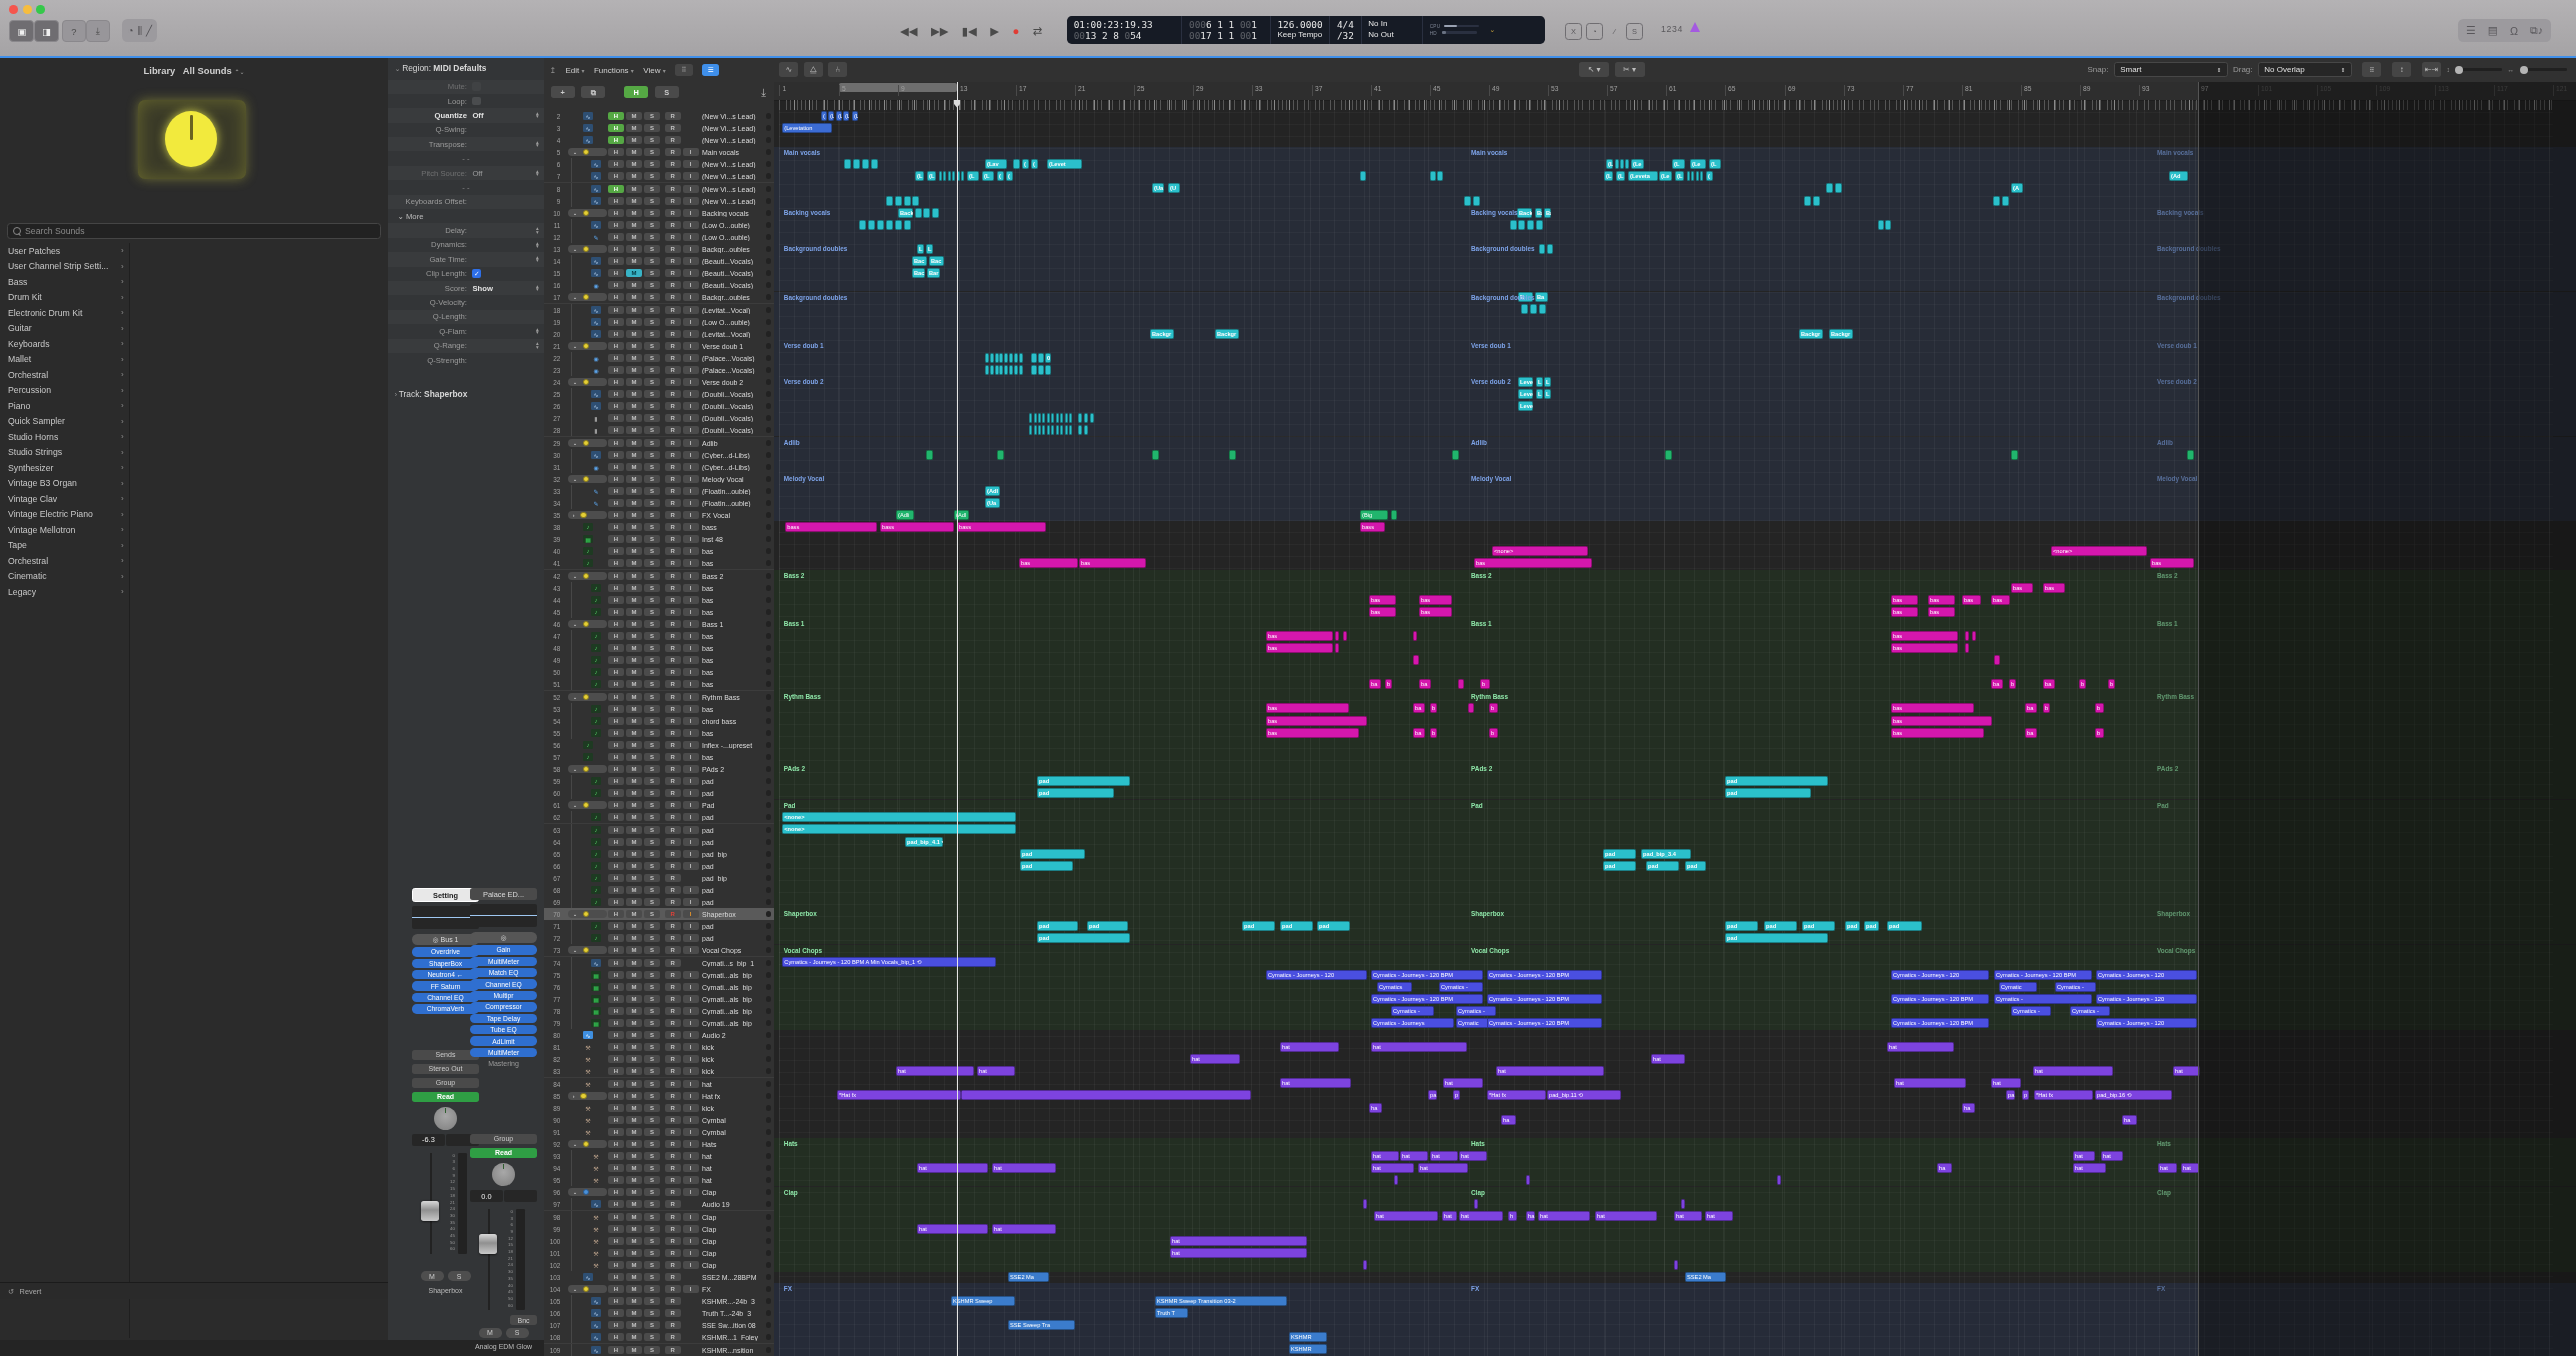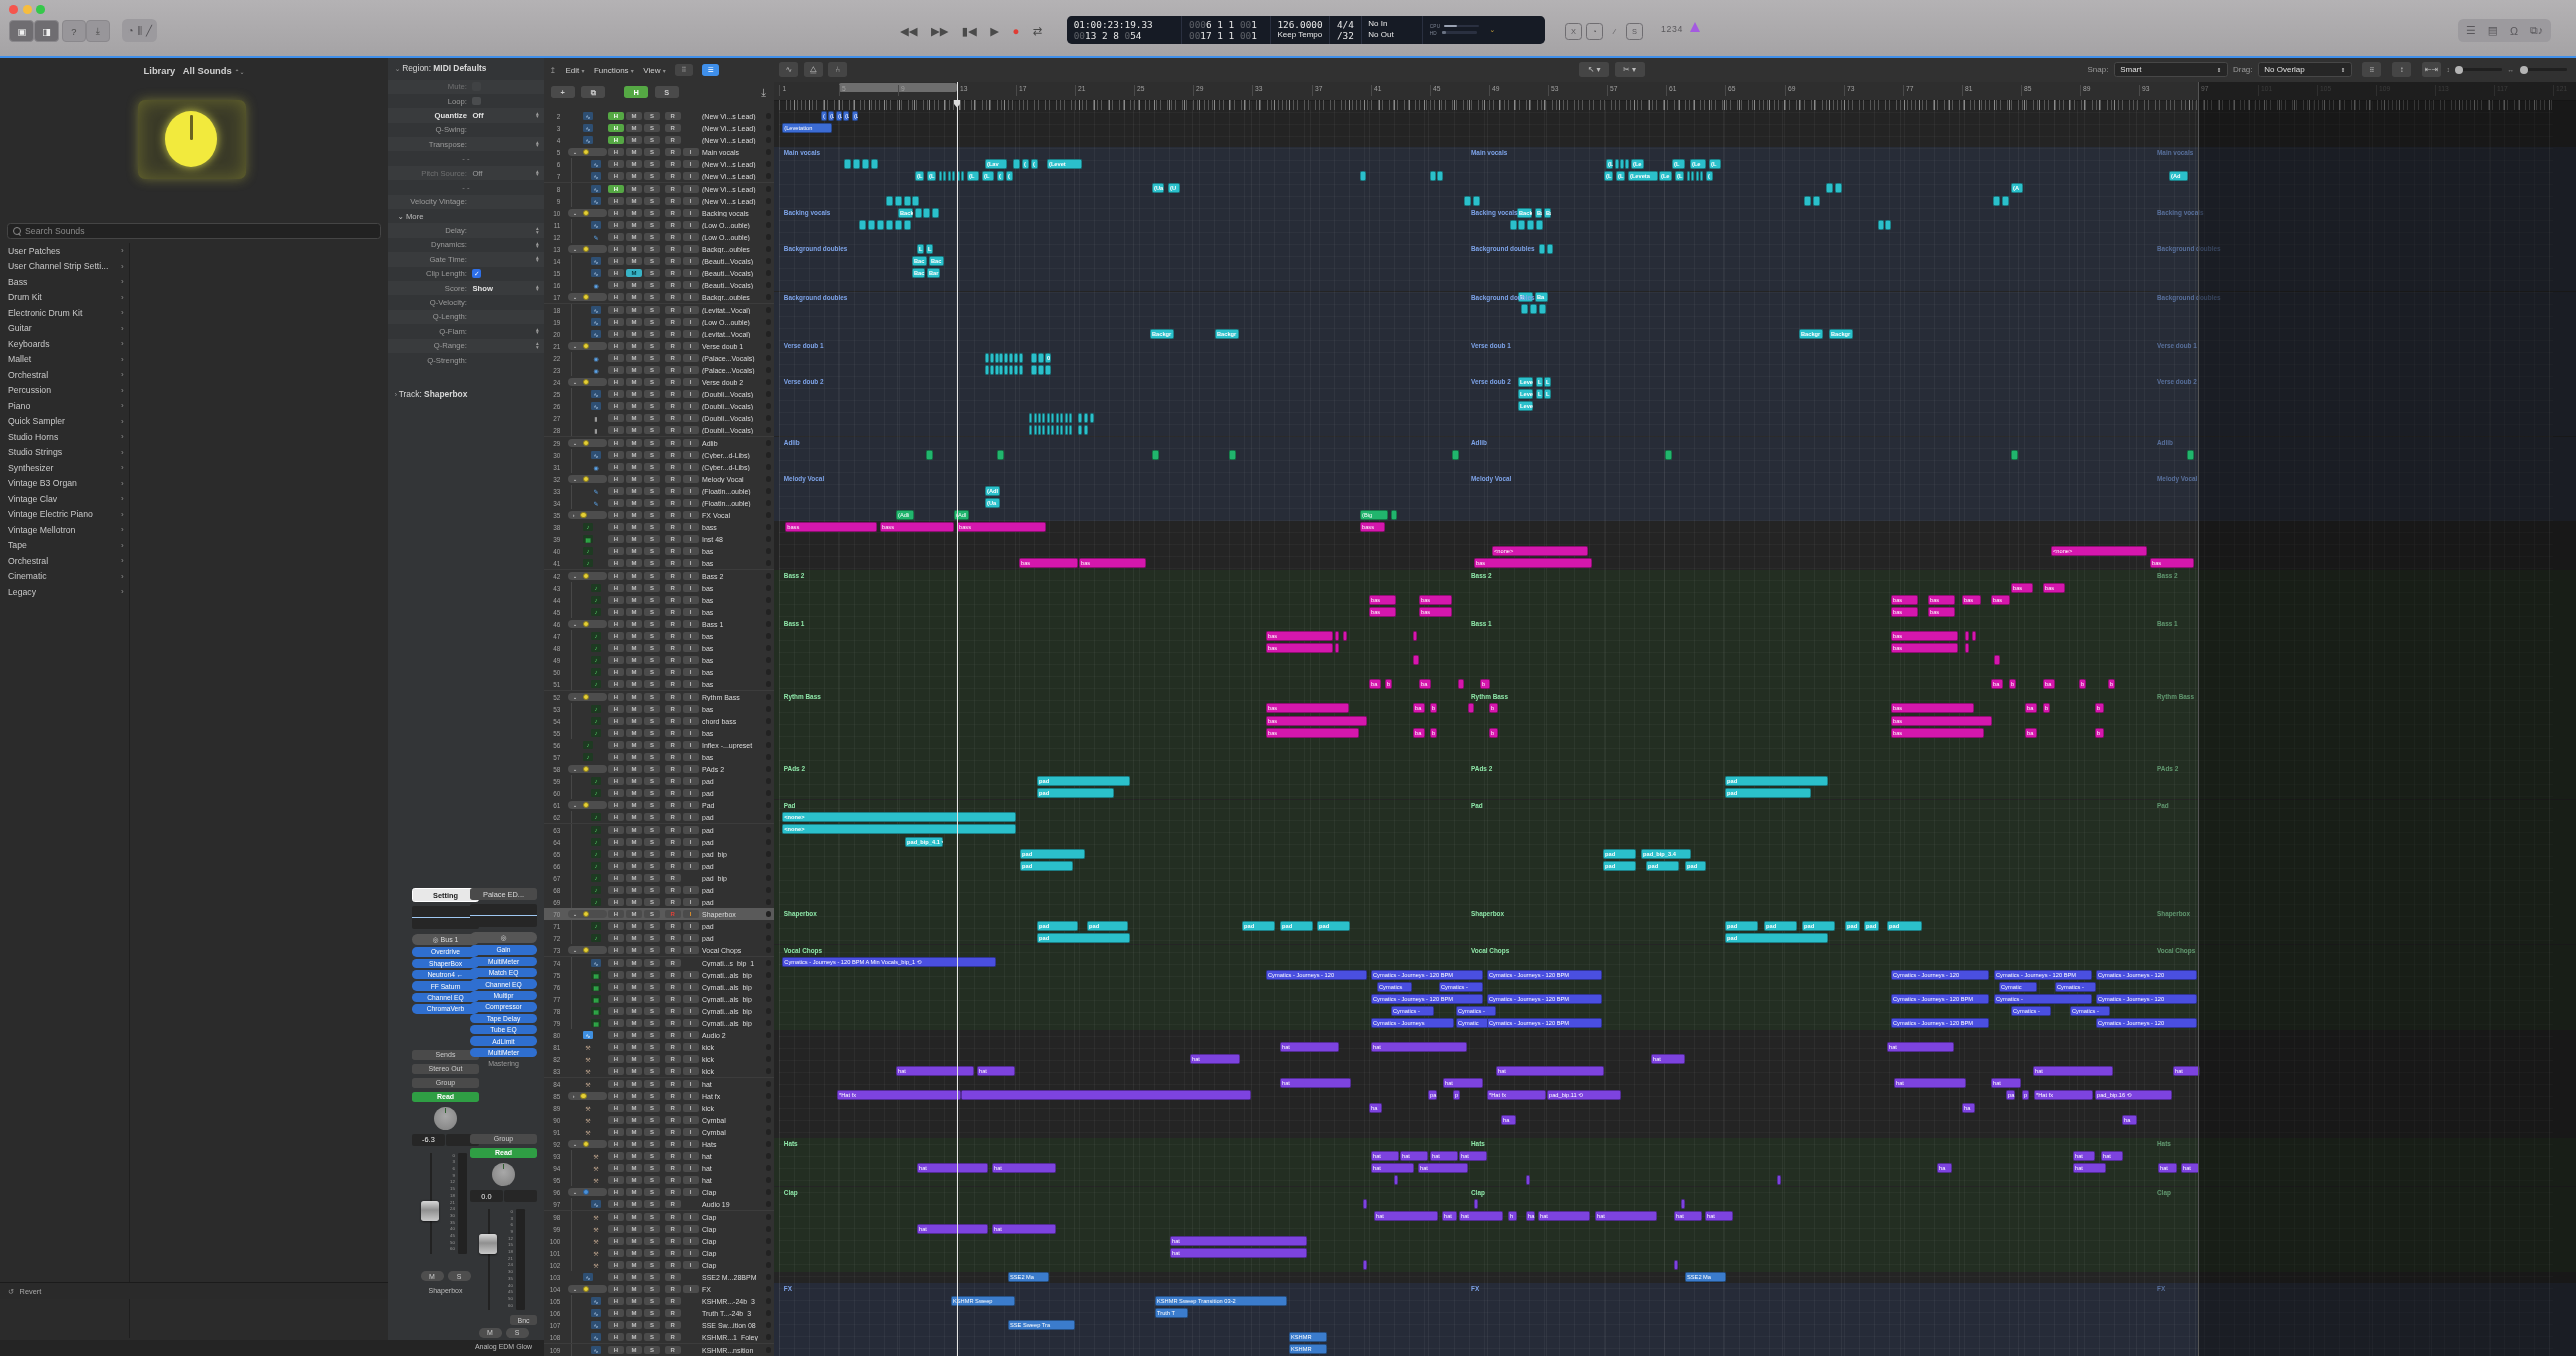--- a/index.html
+++ b/index.html
@@ -381,21 +381,21 @@
       </div>
       <div class="insprow">
         <span class="insplbl" style="opacity: 0.55;">Pitch Source:</span>
         <span class="inspval" style="opacity: 0.55; font-weight: normal;">Off</span>
         <span class="stepper">▴<br>▾</span>
       </div>
       <div class="insprow">
         <span style="width:100%;text-align:center;color:#8a8a8a">- -</span>
       </div>
       <div class="insprow">
-        <span class="insplbl">Velocity Vintage:</span>
+        <span class="insplbl">Keyboards Offset:</span>
       </div>
       <div class="insprow">
         <span style="margin-left:9.4px;color:#bdbdbd;font-size:7.7px">⌄ More</span>
       </div>
       <div class="insprow">
         <span class="insplbl">Delay:</span>
         <span class="stepper">▴<br>▾</span>
       </div>
       <div class="insprow">
         <span class="insplbl">Dynamics:</span>

